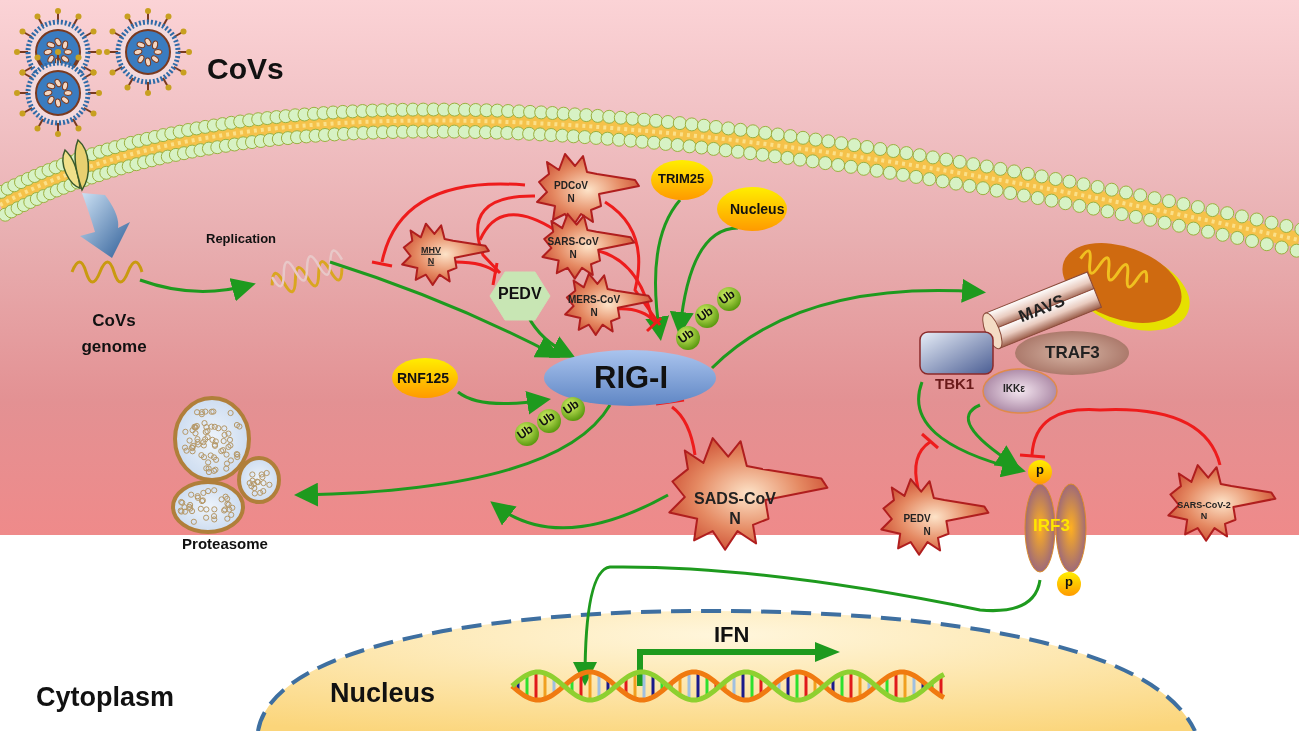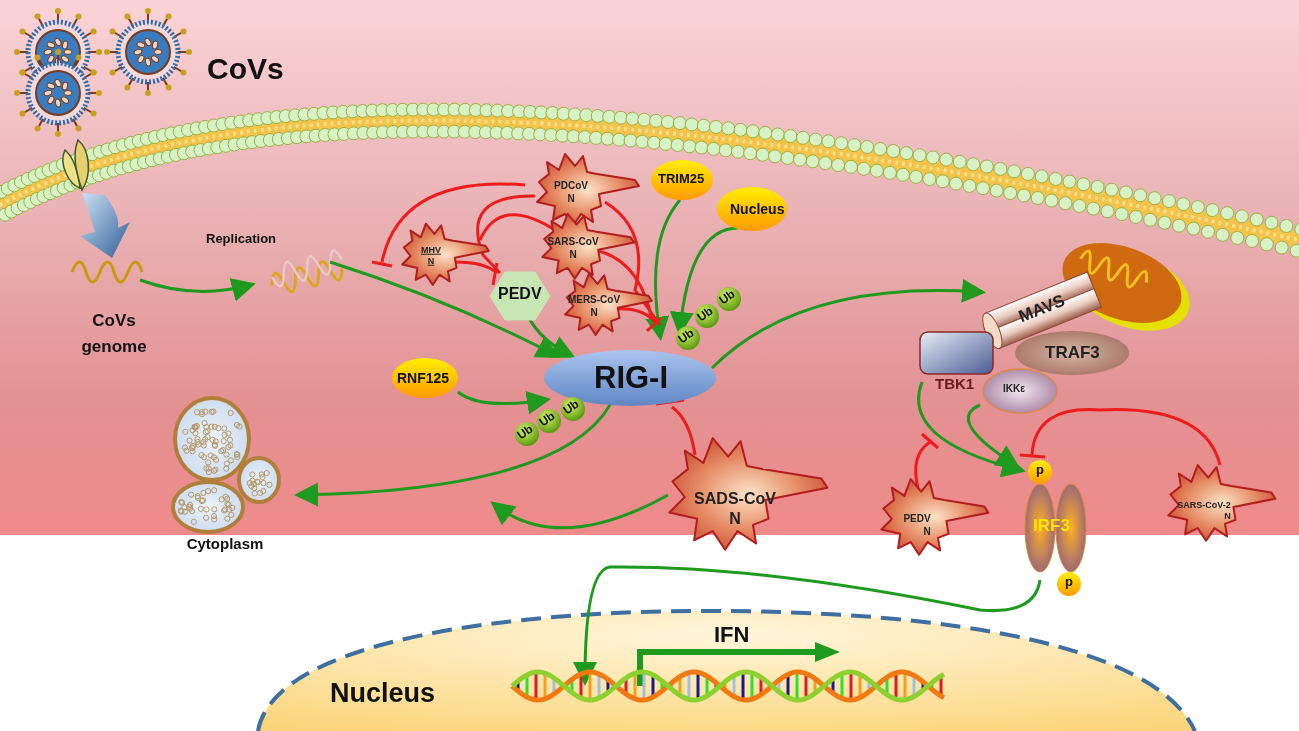--- a/index.html
+++ b/index.html
@@ -724,31 +724,32 @@
 <div class="lbl center" style="left:114px;top:308px;font-size:17px;line-height:26px;">
   <div>CoVs</div>
   <div>genome</div>
 </div>
 
 <div class="lbl" style="left:498px;top:285px;font-size:16px;">PEDV</div>
 <div class="lbl" style="left:594px;top:360px;font-size:31px;">RIG-I</div>
 <div class="lbl" style="left:658px;top:171px;font-size:13px;">TRIM25</div>
 <div class="lbl" style="left:730px;top:201px;font-size:14px;">Nucleus</div>
 <div class="lbl" style="left:397px;top:370px;font-size:14px;">RNF125</div>
-<div class="lbl center" style="left:225px;top:535px;font-size:15px;">Cytoplasm</div>
+<div class="lbl center" style="left:225px;top:535px;font-size:15px;">Proteasome</div>
 
 <div class="lbl" style="left:1018px;top:299px;font-size:17px;color:#222;transform:rotate(-22deg);">MAVS</div>
 <div class="lbl" style="left:935px;top:343px;font-size:15px;color:#6a1a1a;margin-top:32px;">TBK1</div>
 <div class="lbl" style="left:1045px;top:343px;font-size:17px;color:#222;">TRAF3</div>
 <div class="lbl" style="left:1003px;top:383px;font-size:10px;color:#222;">IKKε</div>
 <div class="lbl" style="left:1033px;top:516px;font-size:17px;color:#ffe600;">IRF3</div>
 <div class="lbl" style="left:1036px;top:462px;font-size:13px;">p</div>
 <div class="lbl" style="left:1065px;top:574px;font-size:13px;">p</div>
 
 <div class="lbl" style="left:714px;top:622px;font-size:22px;">IFN</div>
+<div class="lbl" style="left:36px;top:682px;font-size:27px;">Cytoplasm</div>
 <div class="lbl" style="left:330px;top:678px;font-size:27px;">Nucleus</div>
 
 <div class="virus-lbl" style="left:571px;top:192px;font-size:10px;">
       <div>PDCoV</div>
       <div>N</div>
     </div>
 <div class="virus-lbl" style="left:431px;top:256px;font-size:9px;text-decoration:underline;">
       <div>MHV</div>
       <div>N</div>
     </div>
@@ -761,21 +762,21 @@
       <div>N</div>
     </div>
 <div class="virus-lbl" style="left:735px;top:509px;font-size:16px;">
       <div>SADS-CoV</div>
       <div>N</div>
     </div>
 <div class="virus-lbl" style="left:917px;top:525px;font-size:10px;text-align:right;">
       <div>PEDV</div>
       <div>N</div>
     </div>
-<div class="virus-lbl" style="left:1204px;top:511px;font-size:9px;text-align:right;">
+<div class="virus-lbl" style="left:1204px;top:511px;font-size:9px;">
       <div>SARS-CoV-2</div>
       <div>N</div>
     </div>
 
 <div id="ub-labels">
       <div class="lbl" style="left: 517px; top: 425px; font-size: 12px; transform: rotate(-35deg);">Ub</div>
       <div class="lbl" style="left: 539px; top: 412px; font-size: 12px; transform: rotate(-35deg);">Ub</div>
       <div class="lbl" style="left: 563px; top: 400px; font-size: 12px; transform: rotate(-35deg);">Ub</div>
       <div class="lbl" style="left: 678px; top: 329px; font-size: 12px; transform: rotate(-35deg);">Ub</div>
       <div class="lbl" style="left: 697px; top: 307px; font-size: 12px; transform: rotate(-35deg);">Ub</div>

